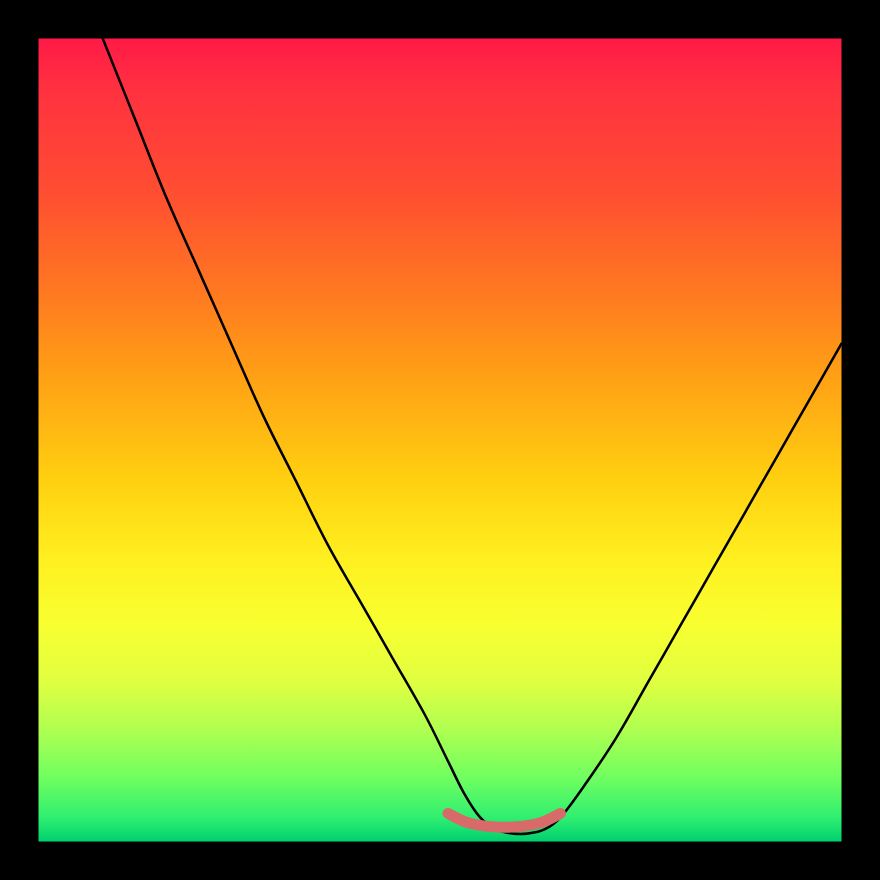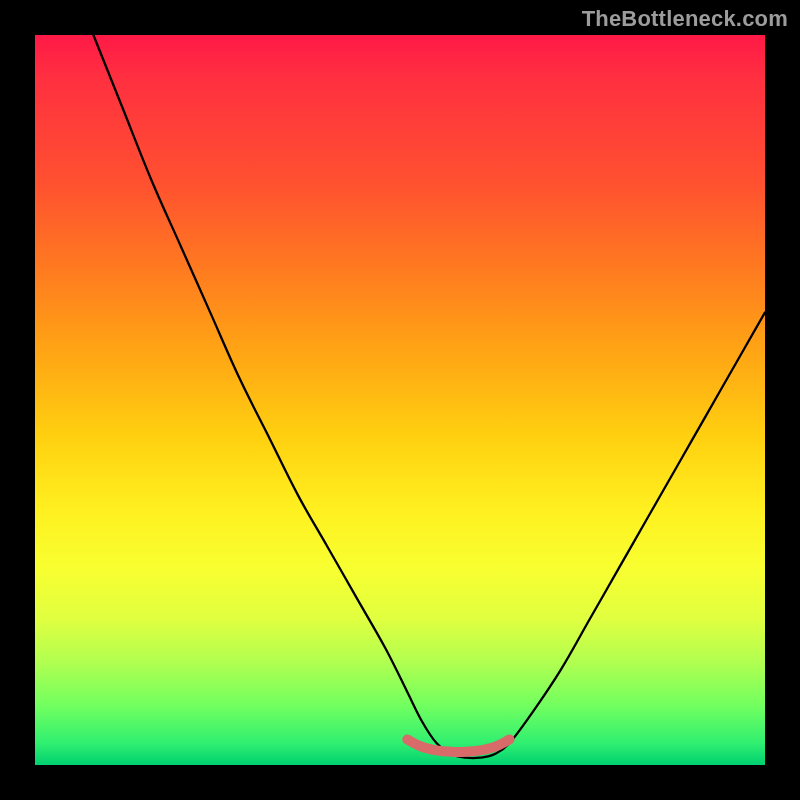--- a/index.html
+++ b/index.html
@@ -60,21 +60,20 @@
     width: 730px;
     height: 730px;
     overflow: visible;
   }
 </style>
 </head>
 <body>
 
 <div class="frame">
 
-  <div class="watermark">TheBottleneck.com</div>
 
   <div class="plot-area">
     <svg class="curve" viewBox="0 0 730 730" preserveAspectRatio="none">
       <path id="main-curve" fill="none" stroke="#000000" stroke-width="2.3" stroke-linecap="round" stroke-linejoin="round" d="M 58.40 0.00 C 63.66 13.14, 77.09 46.72, 87.60 73.00 C 98.11 99.28, 106.29 121.03, 116.80 146.00 C 127.31 170.97, 135.49 188.05, 146.00 211.70 C 156.51 235.35, 164.69 253.75, 175.20 277.40 C 185.71 301.05, 193.89 320.76, 204.40 343.10 C 214.91 365.44, 223.09 380.48, 233.60 401.50 C 244.11 422.52, 252.29 440.19, 262.80 459.90 C 273.31 479.61, 281.49 492.60, 292.00 511.00 C 302.51 529.40, 310.69 543.70, 321.20 562.10 C 331.71 580.50, 341.20 596.12, 350.40 613.20 C 359.60 630.28, 365.73 643.86, 372.30 657.00 C 378.87 670.14, 381.64 677.00, 386.90 686.20 C 392.16 695.40, 396.24 702.19, 401.50 708.10 C 406.76 714.01, 410.84 716.42, 416.10 719.05 C 421.36 721.68, 425.44 722.04, 430.70 722.70 C 435.96 723.36, 440.04 723.36, 445.30 722.70 C 450.56 722.04, 454.64 721.68, 459.90 719.05 C 465.16 716.42, 467.93 715.33, 474.50 708.10 C 481.07 700.87, 487.20 692.04, 496.40 678.90 C 505.60 665.76, 515.09 652.18, 525.60 635.10 C 536.11 618.02, 544.29 602.40, 554.80 584.00 C 565.31 565.60, 573.49 551.30, 584.00 532.90 C 594.51 514.50, 602.69 500.20, 613.20 481.80 C 623.71 463.40, 631.89 449.10, 642.40 430.70 C 652.91 412.30, 661.09 398.00, 671.60 379.60 C 682.11 361.20, 690.29 346.90, 700.80 328.50 C 711.31 310.10, 724.74 286.60, 730.00 277.40"></path>
       <path id="bottom-curve" fill="none" stroke="#d86a6a" stroke-width="10" stroke-linecap="round" stroke-linejoin="round" d="M 372.30 704.45 C 374.93 705.76, 381.64 709.78, 386.90 711.75 C 392.16 713.72, 396.24 714.48, 401.50 715.40 C 406.76 716.32, 410.84 716.60, 416.10 716.86 C 421.36 717.12, 425.44 717.12, 430.70 716.86 C 435.96 716.60, 440.04 716.32, 445.30 715.40 C 450.56 714.48, 454.64 713.72, 459.90 711.75 C 465.16 709.78, 471.87 705.76, 474.50 704.45"></path>
     </svg>
   </div>
 
 </div>
 

